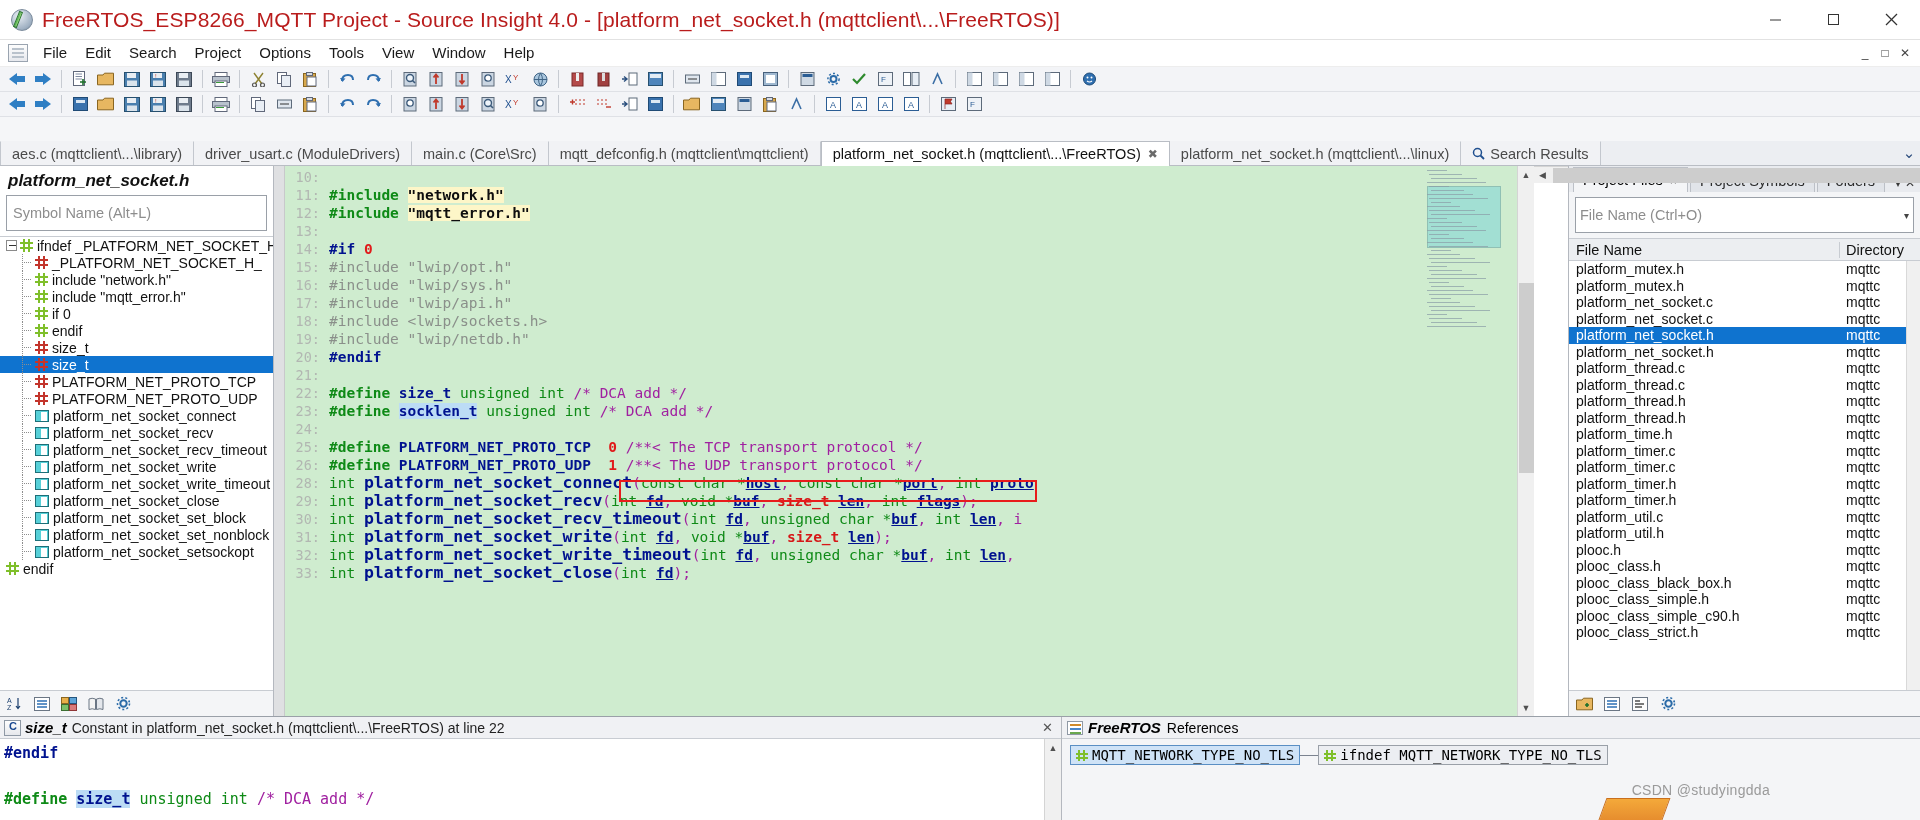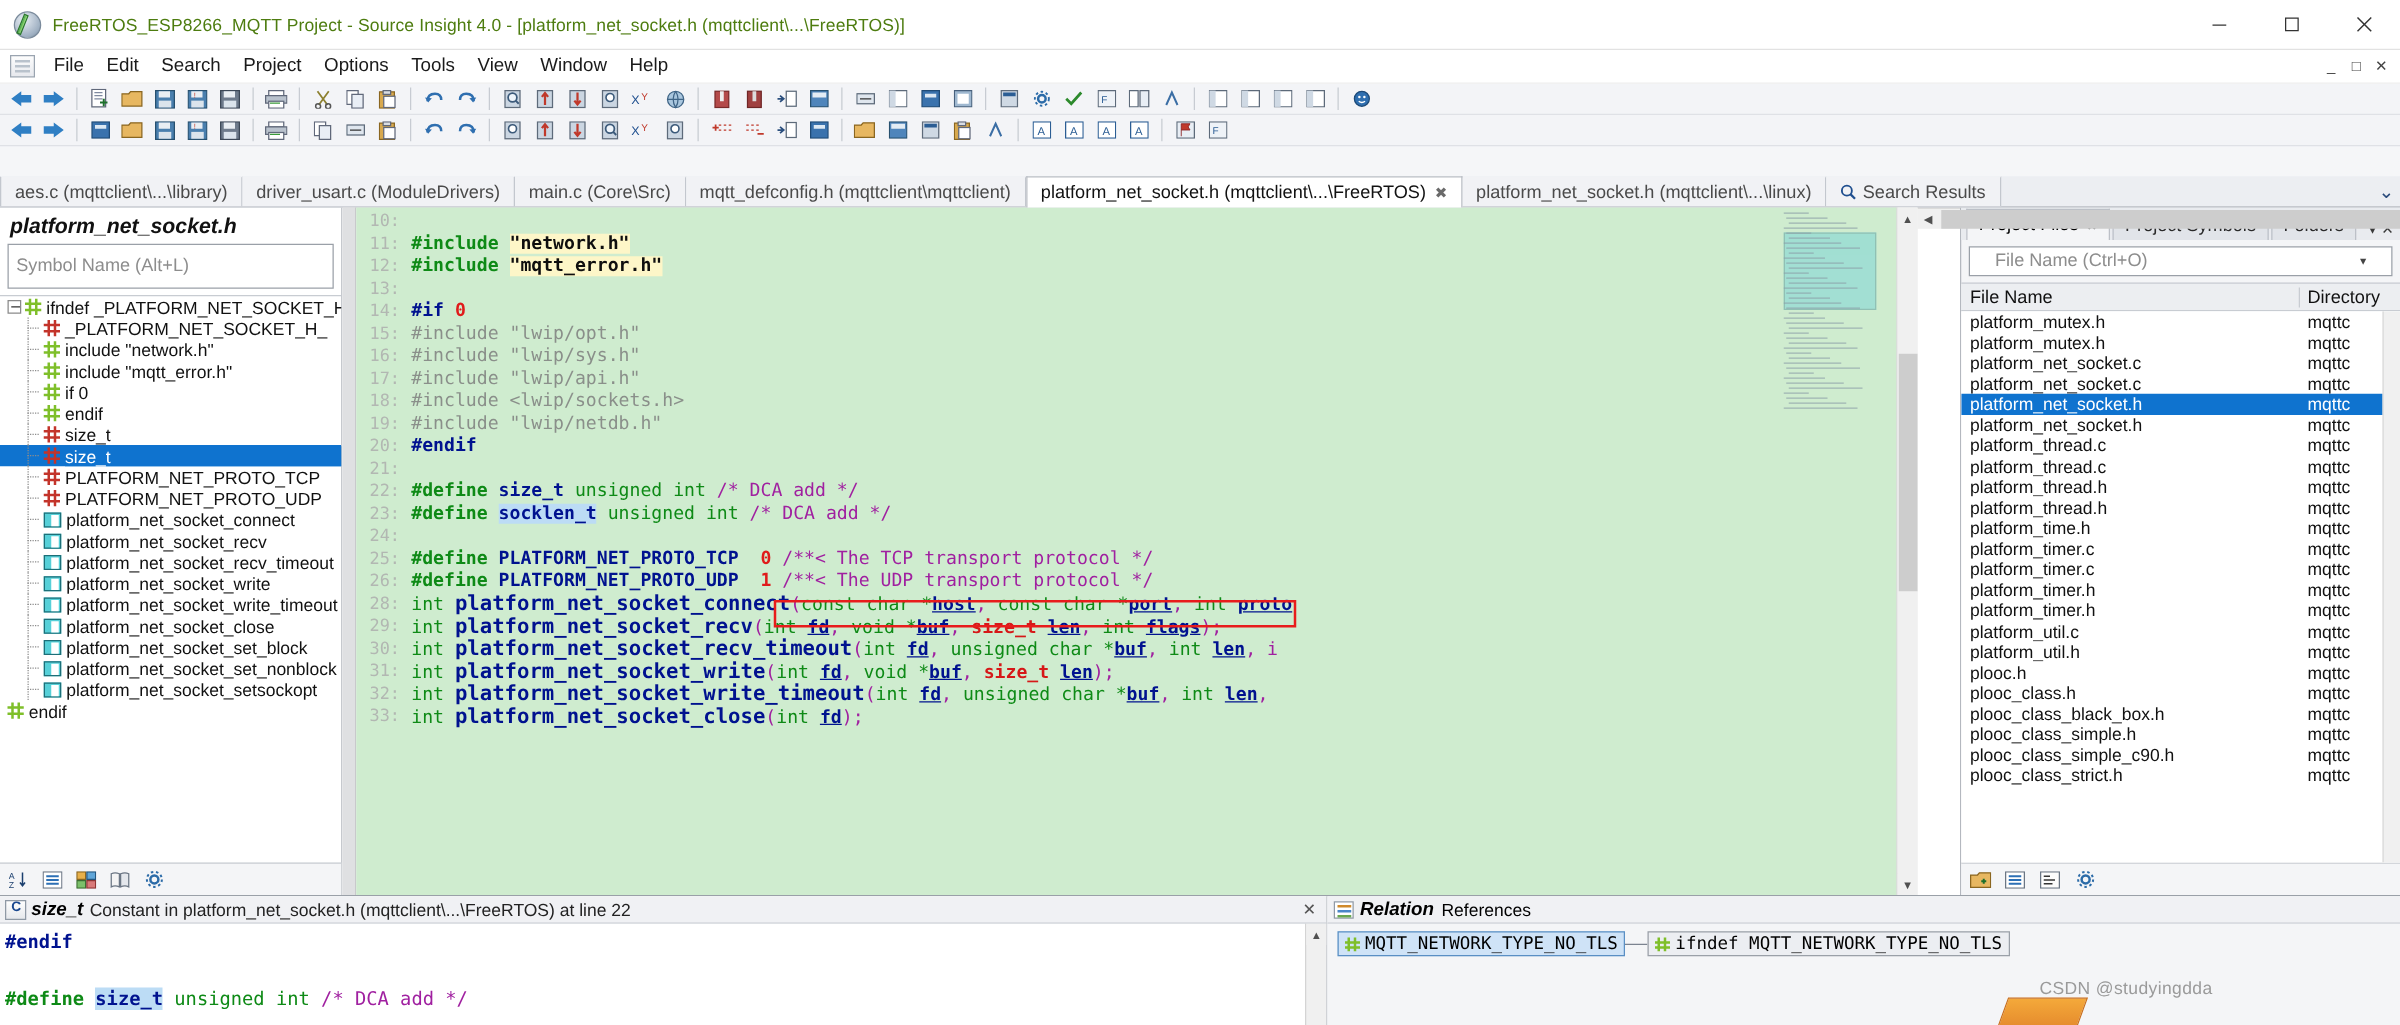--- a/index.html
+++ b/index.html
@@ -17,21 +17,21 @@
   .titlebar { height:40px; background:#ffffff; display:flex; align-items:center;
               border-bottom:1px solid #e2e2e2; flex:none; }
   .tb-icon { width:24px; height:24px; margin-left:10px; margin-right:8px; flex:none;
              position:relative; }
   .tb-icon .disc { position:absolute; left:1px; top:1px; width:22px; height:22px;
        border-radius:50%; background:radial-gradient(circle at 35% 30%, #e9eef4, #9fb0c2 70%, #6d7f92);
        border:1px solid #7b8b9c; }
   .tb-icon .pen { position:absolute; left:6px; top:3px; width:4px; height:17px;
        background:linear-gradient(90deg,#3fa63f,#9fe07a); transform:rotate(22deg);
        border:1px solid #2b7a2b; }
-  .tb-title { font-size:14px; color:#4d7c0f; letter-spacing:0.1px; }
+  .tb-title { font-size:21px; color:#b91c1c; letter-spacing:0.1px; }
   .tb-ctl { margin-left:auto; display:flex; height:40px; }
   .tb-btn { width:58px; height:40px; display:flex; align-items:center;
             justify-content:center; color:#333; }
   .tb-btn svg { display:block; }
 
   
   .menubar { height:27px; background:#ffffff; display:flex; align-items:center;
              border-bottom:1px solid #ededed; flex:none; position:relative; }
   .menu-doc-icon { width:20px; height:18px; margin:0 6px 0 8px; flex:none;
              background:linear-gradient(#fdfdfd,#e7e9ee); border:1px solid #9aa4b0;
@@ -166,22 +166,22 @@
                 flex-direction:column; border-left:1px solid #b4b8bf; }
   .rp-tabs { height:26px; display:flex; align-items:flex-end; padding-left:4px;
              background:#e9ebef; flex:none; }
   .rtab { height:23px; padding:0 9px; display:flex; align-items:center;
           font-size:14.5px; background:#e1e4e9; border:1px solid #bcc0c7;
           border-bottom:none; margin-right:2px; color:#2a2a2a; cursor:default; }
   .rtab.active { background:#f4f5f7; height:25px; color:#000; }
   .rtab .x { margin-left:6px; font-size:11px; color:#666; }
   .rp-tabs-right { margin-left:auto; display:flex; align-items:center; gap:4px;
           padding:0 5px 2px 0; color:#3a3a3a; font-size:12px; }
-  .rp-search { margin:5px 6px 5px 6px; height:24px; border:1px solid #9aa0a8;
-          background:#fff; display:flex; align-items:center; padding:0 20px;
+  .rp-search { margin:5px 6px 5px 6px; height:36px; border:1px solid #9aa0a8;
+          background:#fff; display:flex; align-items:center; padding:0 4px;
           color:#8d8d8d; font-size:14.5px; flex:none; }
   .rp-search .cv { margin-left:auto; color:#444; font-size:10px; }
   .rp-head { height:23px; display:flex; background:#eceef1; flex:none;
           border-top:1px solid #c8ccd2; border-bottom:1px solid #c8ccd2;
           font-size:14.5px; color:#111; align-items:center; }
   .rp-head .c1 { flex:1 1 auto; padding-left:7px; border-right:1px solid #c8ccd2; }
   .rp-head .c2 { width:80px; padding-left:6px; }
   .rp-list { flex:1 1 auto; overflow:hidden; background:#fff; position:relative; }
   .frow { height:16.5px; display:flex; font-size:14px; color:#111;
           align-items:center; cursor:default; }
@@ -1277,21 +1277,21 @@
           </div>
         <div class="ctx-scroll">
           <div class="sc-arrow">▲</div>
         </div>
       </div>
     </div>
 
     <div class="relpanel">
       <div class="rel-head">
         <div class="rico"></div>
-        <div class="rtitle">Relation</div>
+        <div class="rtitle">FreeRTOS</div>
         <div>References</div>
       </div>
       <div class="rel-body" id="relbody">
           <div style="display: flex; align-items: center; gap: 0px;">
             <div class="relnode sel">
               <span class="h">
                 <i></i>
                 <i></i>
                 <i></i>
                 <i></i>

